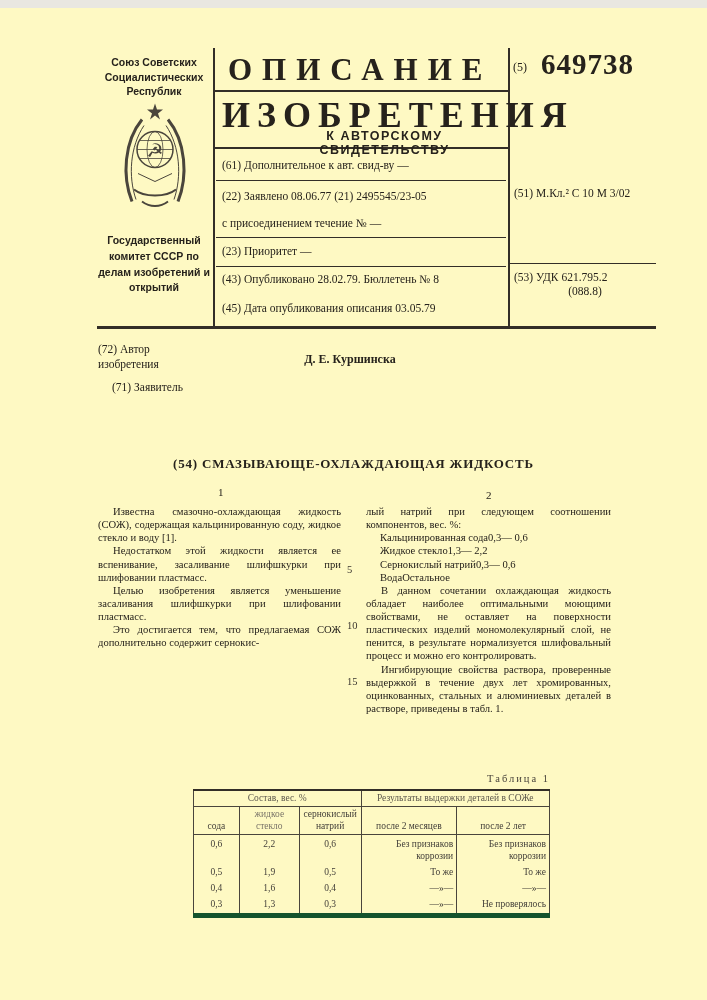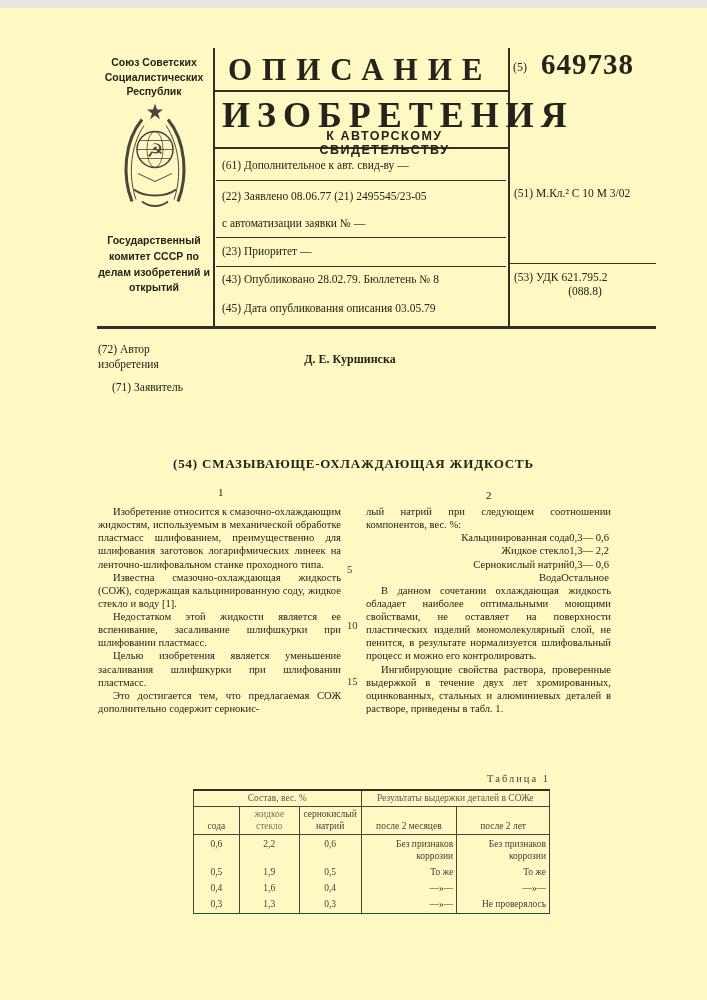--- a/index.html
+++ b/index.html
@@ -40,32 +40,32 @@
   .colnum1 { left:218px; } .colnum2 { left:486px; top:481px; }
 
   .bodycol { position:absolute; top:497px; font-size:10.6px; line-height:1.24; text-align:justify; }
   .col1 { left:98px; width:243px; }
   .col2 { left:366px; width:245px; }
   .bodycol p { text-indent:15px; }
   .nodent { text-indent:0 !important; }
 
   .marginnum { position:absolute; left:347px; font-size:10.5px; color:#3a362f; }
 
-  .comp-row { display:flex; justify-content:flex-end; padding-left:14px; padding-right:2px; }
+  .comp-row { display:flex; justify-content:flex-start; padding-left:14px; padding-right:2px; }
   .comp-row span:last-child { white-space:nowrap; }
 
   .tbl-caption { left:420px; top:765px; width:130px; text-align:right; font-size:10.5px; letter-spacing:2px; color:#4a453c; }
   table.results { position:absolute; left:193px; top:781px; width:357px; border-collapse:collapse; font-size:9.5px; color:#44403a; border-top:2px solid #332e27; }
   table.results th, table.results td { border-left:1px solid #4a453c; border-right:1px solid #4a453c; padding:2px 3px; font-weight:normal; }
   table.results thead th { border-bottom:1px solid #4a453c; text-align:center; vertical-align:bottom; line-height:1.2; }
   table.results .grp { border-bottom:1px solid #4a453c; color:#5d584d; }
   table.results td { vertical-align:top; text-align:center; line-height:1.25; }
   table.results td.res { text-align:right; }
   table.results tr.first td { padding-top:4px; }
-  table.results { border-bottom:1px solid #14532d; }
+  table.results { border-bottom:5px solid #14532d; }
   .faded { color:#7a7468; }
 </style>
 </head>
 <body>
 
 <div class="page">
 
   <div class="abs union sans">Союз Советских Социалистических Республик</div>
   <div class="abs emblem">
     <svg viewBox="0 0 70 115" width="70" height="118" aria-hidden="true">
@@ -98,42 +98,41 @@
   <div class="rule" style="left:97px; top:318px; width:559px; height:3px;"></div>
 
   <div class="abs title1">ОПИСАНИЕ</div>
   <div class="abs title2">ИЗОБРЕТЕНИЯ</div>
   <div class="abs subtitle sans">К АВТОРСКОМУ СВИДЕТЕЛЬСТВУ</div>
   <div class="abs num-code">(5)</div>
   <div class="abs pub-number">649738</div>
 
   <div class="field" style="top:150px;">(61) Дополнительное к авт. свид-ву —</div>
   <div class="field" style="top:181px;">(22) Заявлено 08.06.77 (21) 2495545/23-05</div>
-  <div class="field" style="top:208px;">с автоматизации заявки № —</div>
+  <div class="field" style="top:208px;">с присоединением течение № —</div>
   <div class="field" style="top:236px;">(23) Приоритет —</div>
   <div class="field" style="top:264px;">(43) Опубликовано 28.02.79. Бюллетень № 8</div>
   <div class="field" style="top:293px;">(45) Дата опубликования описания 03.05.79</div>
   <div class="rfield" style="top:178px;">(51) М.Кл.² C 10 M 3/02</div>
   <div class="rfield" style="top:262px;">(53) УДК 621.795.2</div>
   <div class="rfield" style="top:276px; text-align:center;">(088.8)</div>
 
   <div class="abs author-label">(72) Автор изобретения</div>
   <div class="abs author-name">Д. Е. Куршинска</div>
   <div class="abs applicant-label">(71) Заявитель</div>
 
   <div class="abs invention-title">(54) СМАЗЫВАЮЩЕ-ОХЛАЖДАЮЩАЯ ЖИДКОСТЬ</div>
 
   <div class="colnum colnum1">1</div>
   <div class="colnum colnum2">2</div>
   <div class="marginnum" style="top:556px;">5</div>
   <div class="marginnum" style="top:612px;">10</div>
   <div class="marginnum" style="top:668px;">15</div>
 
   <div class="bodycol col1">
-    <p>Изобретение относится к смазочно-охлаждающим жидкостям, используемым в механической обработке пластмасс шлифованием, преимущественно для шлифования заготовок логарифмических линеек на ленточно-шлифовальном станке проходного типа.</p>
     <p>Известна смазочно-охлаждающая жидкость (СОЖ), содержащая кальцинированную соду, жидкое стекло и воду [1].</p>
     <p>Недостатком этой жидкости является ее вспенивание, засаливание шлифшкурки при шлифовании пластмасс.</p>
     <p>Целью изобретения является уменьшение засаливания шлифшкурки при шлифовании пластмасс.</p>
     <p>Это достигается тем, что предлагаемая СОЖ дополнительно содержит сернокис-</p>
   </div>
 
   <div class="bodycol col2">
     <p class="nodent">лый натрий при следующем соотношении компонентов, вес. %:</p>
     <div>
       <div class="comp-row">

